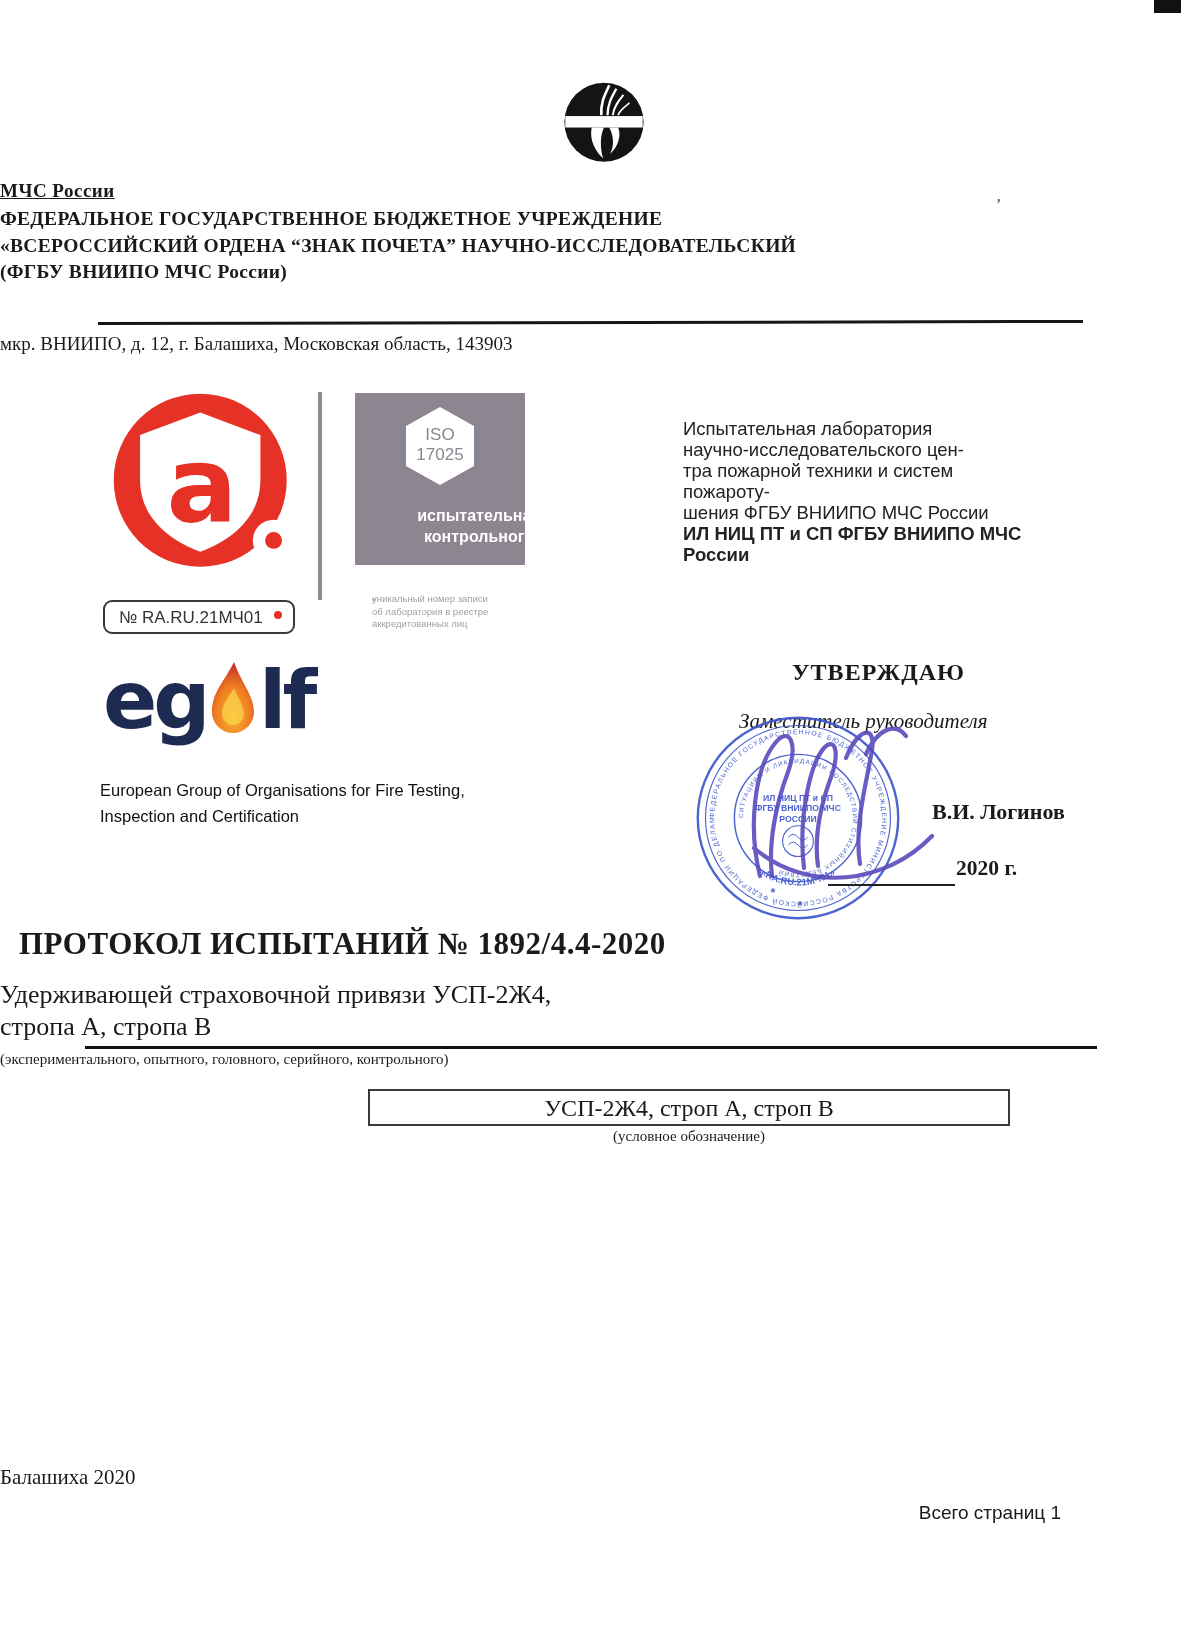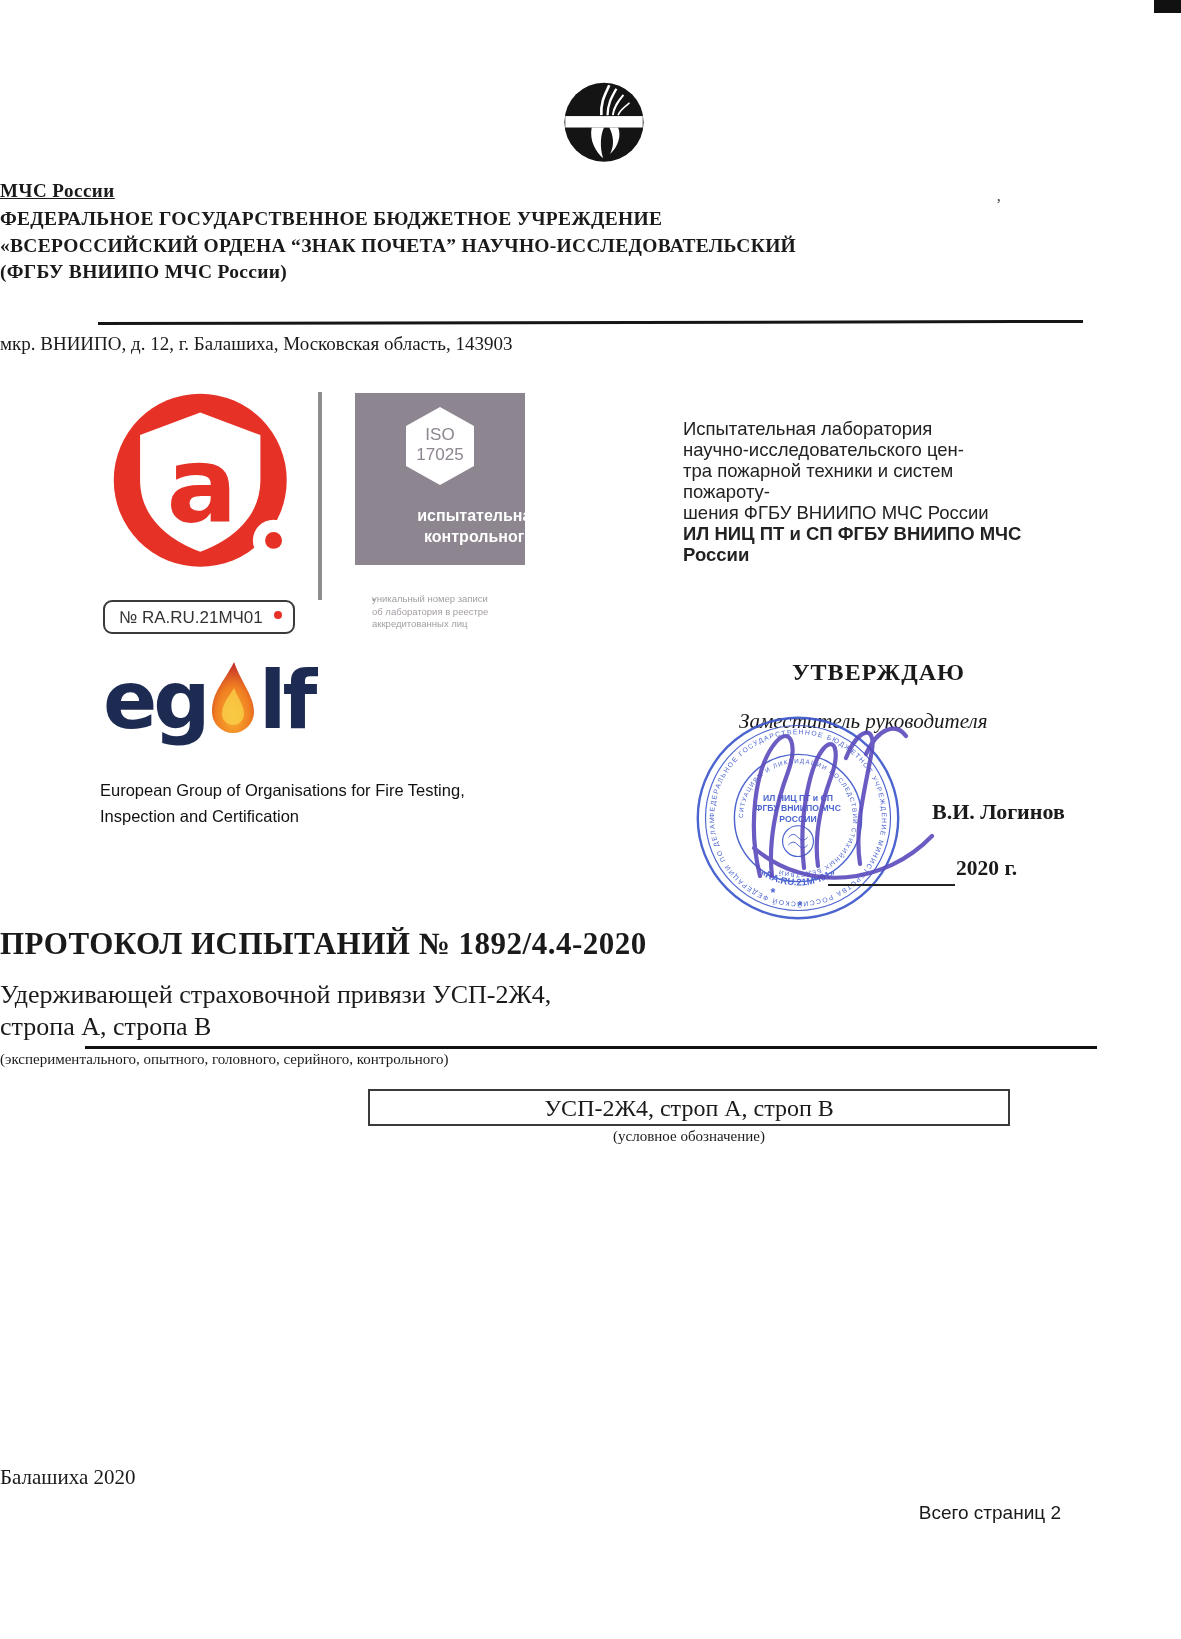--- a/index.html
+++ b/index.html
@@ -53,21 +53,21 @@
   
   .approve{left:792px;top:659px;font-size:24px;font-weight:bold;letter-spacing:1px;}
   .role{left:739px;top:709px;font-size:21px;font-style:italic;}
   .stamp{left:692px;top:712px;}
   .sig{left:718px;top:698px;}
   .name{left:888px;top:799px;font-size:22px;font-weight:bold;margin-left:44px;}
   .date-line{left:828px;top:884px;width:127px;height:2px;background:#222;}
   .year{left:956px;top:856px;font-size:21.5px;font-weight:bold;}
 
   
-  .title{top:926px;font-size:31px;font-weight:bold;letter-spacing:.5px;}
+  .title{top:926px;font-size:31px;font-weight:bold;letter-spacing:.5px;padding-left:19px;}
   .subj1{top:980px;font-size:26px;}
   .subj2{top:1012px;font-size:26px;}
   .wide-rule{left:85px;top:1046px;width:1012px;height:2.5px;background:#111;}
   .subj-note{top:1051px;font-size:15px;}
   .desig-box{left:368px;top:1089px;width:642px;height:37px;border:2px solid #3a3a3a;
     font-size:24px;line-height:34px;text-align:center;box-sizing:border-box;}
   .desig-note{left:368px;top:1128px;width:642px;text-align:center;font-size:15px;}
 
   
   .place{top:1465px;font-size:21px;}
@@ -222,15 +222,15 @@
   <div class="abs center title">ПРОТОКОЛ ИСПЫТАНИЙ № 1892/4.4-2020</div>
   <div class="abs center subj1">Удерживающей страховочной привязи УСП-2Ж4,</div>
   <div class="abs center subj2">стропа А, стропа В</div>
   <div class="abs wide-rule"></div>
   <div class="abs center subj-note">(экспериментального, опытного, головного, серийного, контрольного)</div>
 
   <div class="abs desig-box">УСП-2Ж4, строп А, строп В</div>
   <div class="abs desig-note">(условное обозначение)</div>
 
   <div class="abs center place">Балашиха 2020</div>
-  <div class="abs pages">Всего страниц 2</div>
+  <div class="abs pages">Всего страниц 1</div>
 
 </div>
 
 </body></html>

